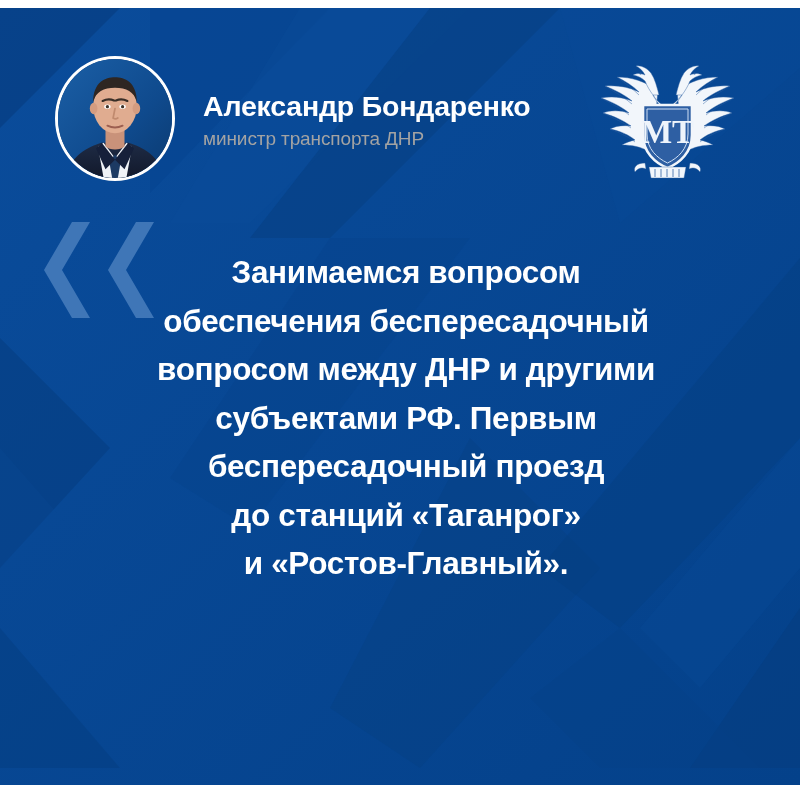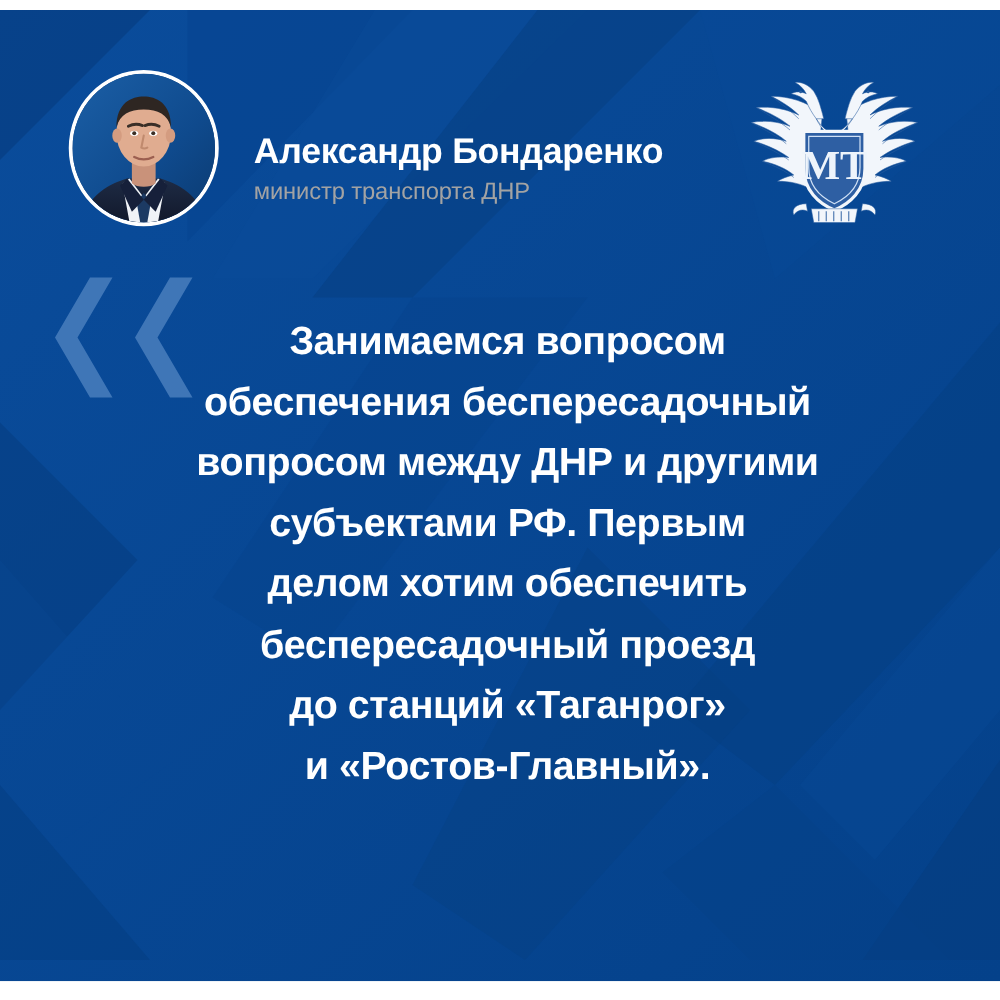--- a/index.html
+++ b/index.html
@@ -82,21 +82,21 @@
     border: 3px solid #ffffff;
     box-sizing: border-box;
     overflow: hidden;
     background: #0e3f7e;
   }
   .avatar svg { display: block; width: 100%; height: 100%; }
 
   .namewrap {
     position: absolute;
     left: 203px;
-    top: 97px;
+    top: 82px;
     width: 400px;
   }
   .person-name {
     margin: 0;
     font-size: 28.5px;
     font-weight: 700;
     color: #ffffff;
     letter-spacing: -0.2px;
     line-height: 1.15;
     white-space: nowrap;
@@ -287,21 +287,20 @@
           </g>
         </svg>
       </div>
     </div>
 
     <div class="quote">
       <div class="qline">Занимаемся вопросом</div>
       <div class="qline">обеспечения беспересадочный</div>
       <div class="qline">вопросом между ДНР и другими</div>
       <div class="qline">субъектами РФ. Первым</div>
-      <div class="qline">делом хотим обеспечить</div>
       <div class="qline">беспересадочный проезд</div>
       <div class="qline">до станций «Таганрог»</div>
       <div class="qline">и «Ростов-Главный».</div>
     </div>
 
   </div>
 
   <div class="band bottom"></div>
 </div>
 

